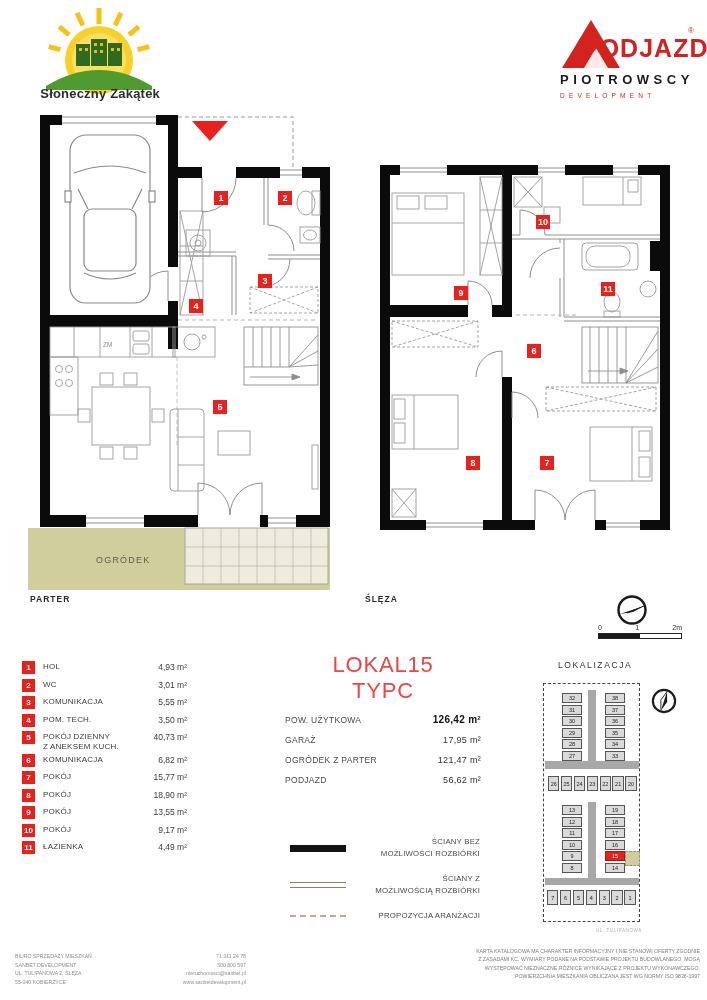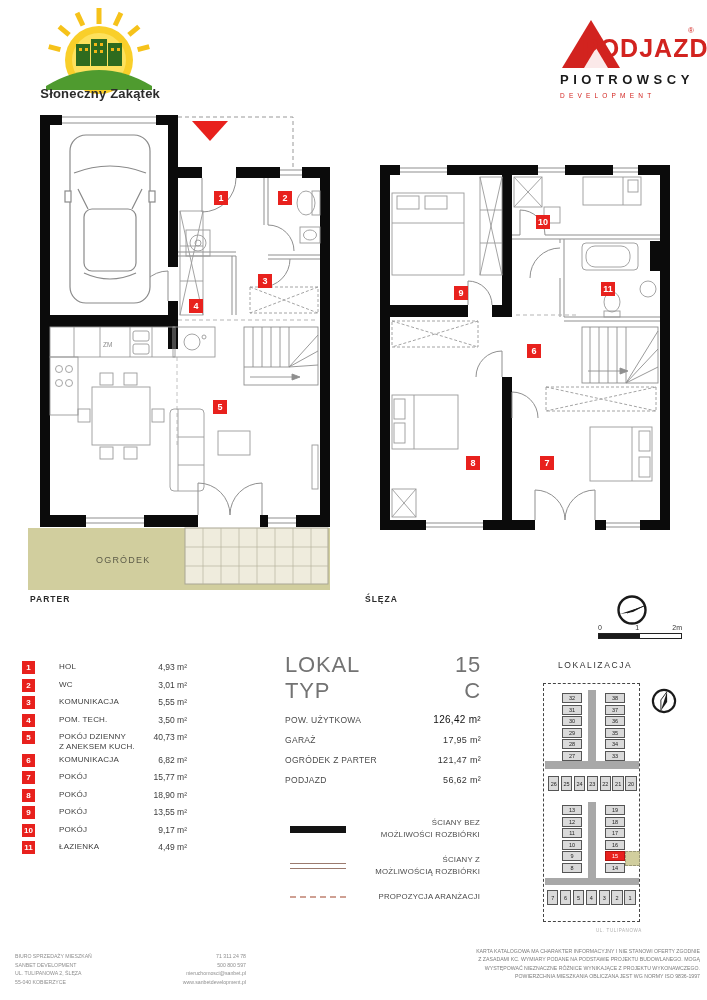--- a/index.html
+++ b/index.html
@@ -32,35 +32,35 @@
 .scalebar .ticks{display:flex;justify-content:space-between;font-size:7px;color:#333;margin-bottom:2px}
 .scalebar .bar{display:flex;height:6px;border:1px solid #222;background:#fff}
 .scalebar .half{flex:1}
 .scalebar .half.b{background:#1a1a1a}
 
 
 .rooms{position:absolute;left:22px;top:660px;width:165px}
 .room-row{display:flex;align-items:flex-start;min-height:17.5px}
 .room-no{width:13px;height:13px;background:#e8211d;color:#fff;font-size:8px;font-weight:bold;
   display:flex;align-items:center;justify-content:center;margin-top:1px;flex:none}
-.room-name{font-size:8px;color:#3c3c3c;margin-left:24px;line-height:1.3;padding-top:2px;letter-spacing:.2px}
+.room-name{font-size:8px;color:#3c3c3c;margin-left:8px;line-height:1.3;padding-top:2px;letter-spacing:.2px}
 .room-name span{display:block}
 .room-area{margin-left:auto;font-size:8.5px;color:#3c3c3c;padding-top:2px;white-space:nowrap}
 
 
 .unit{position:absolute;left:285px;top:652px;width:196px}
-.unit-h{display:flex;justify-content:space-between;font-size:22px;color:#737373;letter-spacing:.8px;line-height:1.18}
+.unit-h{display:flex;justify-content:center;font-size:22px;color:#ef4444;letter-spacing:.8px;line-height:1.18}
 .unit-rows{margin-top:8px}
 .unit-row{display:flex;justify-content:space-between;align-items:baseline;margin-top:10px;
   font-size:8.5px;color:#4a4a4a;letter-spacing:.3px}
 .unit-row .val{font-size:9px;color:#333}
-.unit-row .val.bold{font-weight:normal;font-size:10px;color:#111}
-
-
-.walls{position:absolute;left:290px;top:817px;width:190px}
+.unit-row .val.bold{font-weight:bold;font-size:10px;color:#111}
+
+
+.walls{position:absolute;left:290px;top:836px;width:190px}
 .wall-row{display:flex;align-items:center;margin-bottom:13px}
 .swatch{width:56px;flex:none;margin-right:10px}
 .sw-solid{height:7px;background:#131313}
 .sw-double{height:6px;border-top:1.6px solid #9b7a6e;border-bottom:1.6px solid #9b7a6e}
 .sw-dashed{height:0;border-top:2px dashed #cfa093}
 .wall-label{margin-left:auto;text-align:right;font-size:7.8px;color:#4a4a4a;line-height:1.55;letter-spacing:.2px}
 .wall-label span{display:block}
 
 
 .map-title{position:absolute;left:558px;top:660px;font-size:8.5px;letter-spacing:1.6px;color:#333}

